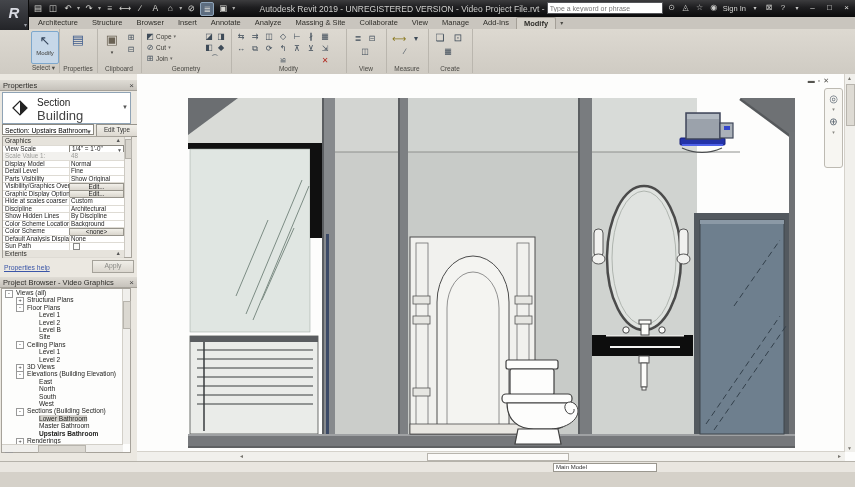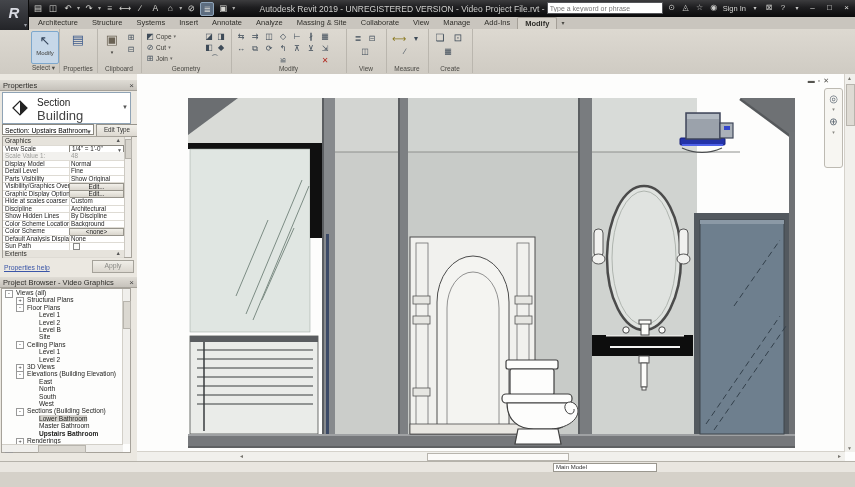--- a/index.html
+++ b/index.html
@@ -145,21 +145,21 @@
 
   <div id="logo" class="abs">
     <span class="r">R</span>
     <span class="dn">▾</span>
   </div>
 
   <div id="tabrow" class="abs">
     <div id="tabs">
       <div class="rtab">Architecture</div>
       <div class="rtab">Structure</div>
-      <div class="rtab">Systems</div>
+      <div class="rtab">Browser</div>
       <div class="rtab">Insert</div>
       <div class="rtab">Annotate</div>
       <div class="rtab">Analyze</div>
       <div class="rtab">Massing &amp; Site</div>
       <div class="rtab">Collaborate</div>
       <div class="rtab">View</div>
       <div class="rtab">Manage</div>
       <div class="rtab">Add-Ins</div>
       <div class="rtab active">Modify</div>
       <div class="tabcar">▾</div>

